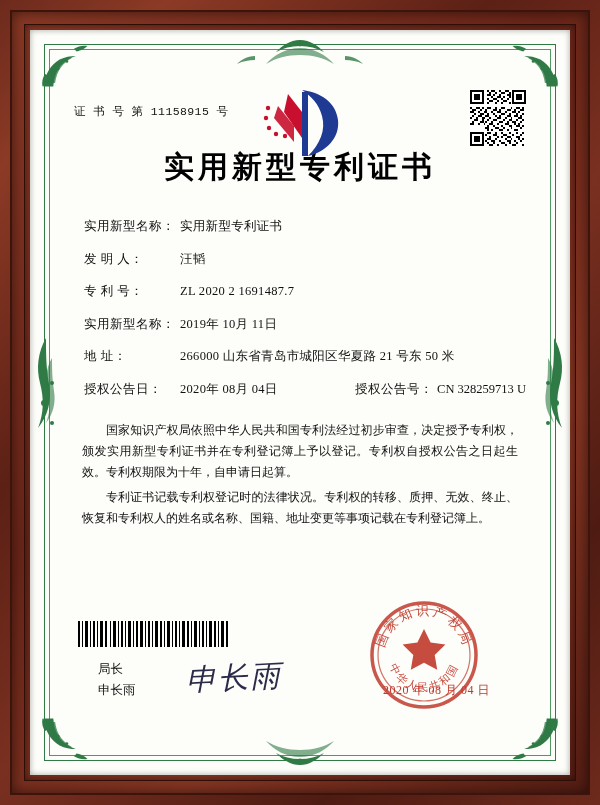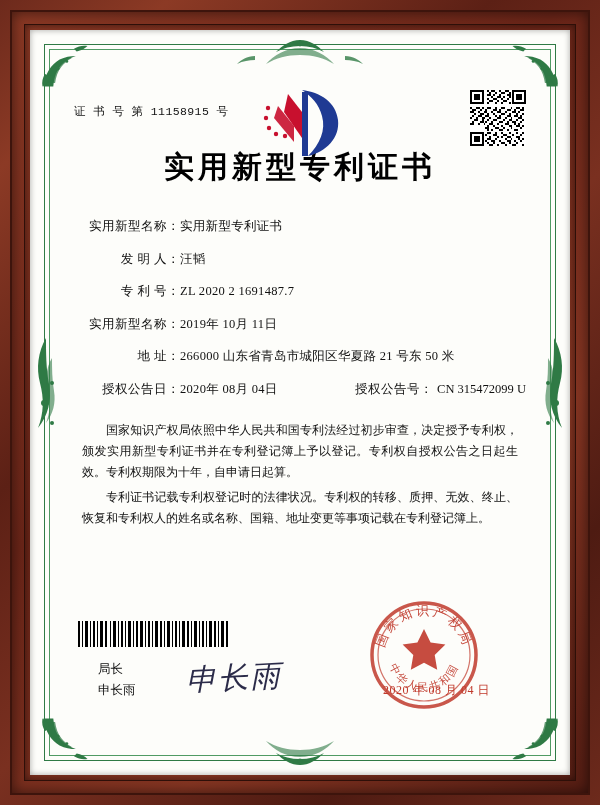--- a/index.html
+++ b/index.html
@@ -94,21 +94,20 @@
     align-items:baseline;
     font-size:12.5px;
     color:#111;
     margin-bottom:15.5px;
   }
   .field .lbl{
     width:96px;
     flex:0 0 96px;
     letter-spacing:.5px;
     white-space:nowrap;
-    text-align:right;
   }
   .field .val{
     flex:1;
     letter-spacing:.3px;
   }
   .body-text{
     margin-top:22px;
     font-size:12px;
     line-height:1.75;
     color:#111;
@@ -464,21 +463,21 @@
           <span class="val">2019年 10月 11日</span>
         </div>
         <div class="field">
           <span class="lbl">地 址：</span>
           <span class="val">266000 山东省青岛市城阳区华夏路 21 号东 50 米</span>
         </div>
         <div class="field">
           <span class="lbl">授权公告日：</span>
           <span class="val">2020年 08月 04日</span>
           <span class="lbl" style="width:auto;flex:0 0 auto;margin-right:4px;">授权公告号：</span>
-          <span style="flex:0 0 auto;">CN 315472099 U</span>
+          <span style="flex:0 0 auto;">CN 328259713 U</span>
         </div>
       </div>
 
       <div class="body-text">
         <p>国家知识产权局依照中华人民共和国专利法经过初步审查，决定授予专利权，颁发实用新型专利证书并在专利登记簿上予以登记。专利权自授权公告之日起生效。专利权期限为十年，自申请日起算。</p>
         <p>专利证书记载专利权登记时的法律状况。专利权的转移、质押、无效、终止、恢复和专利权人的姓名或名称、国籍、地址变更等事项记载在专利登记簿上。</p>
       </div>
 
       <div class="barcode">
         <svg width="150" height="26" viewBox="0 0 150 26" shape-rendering="crispEdges">

